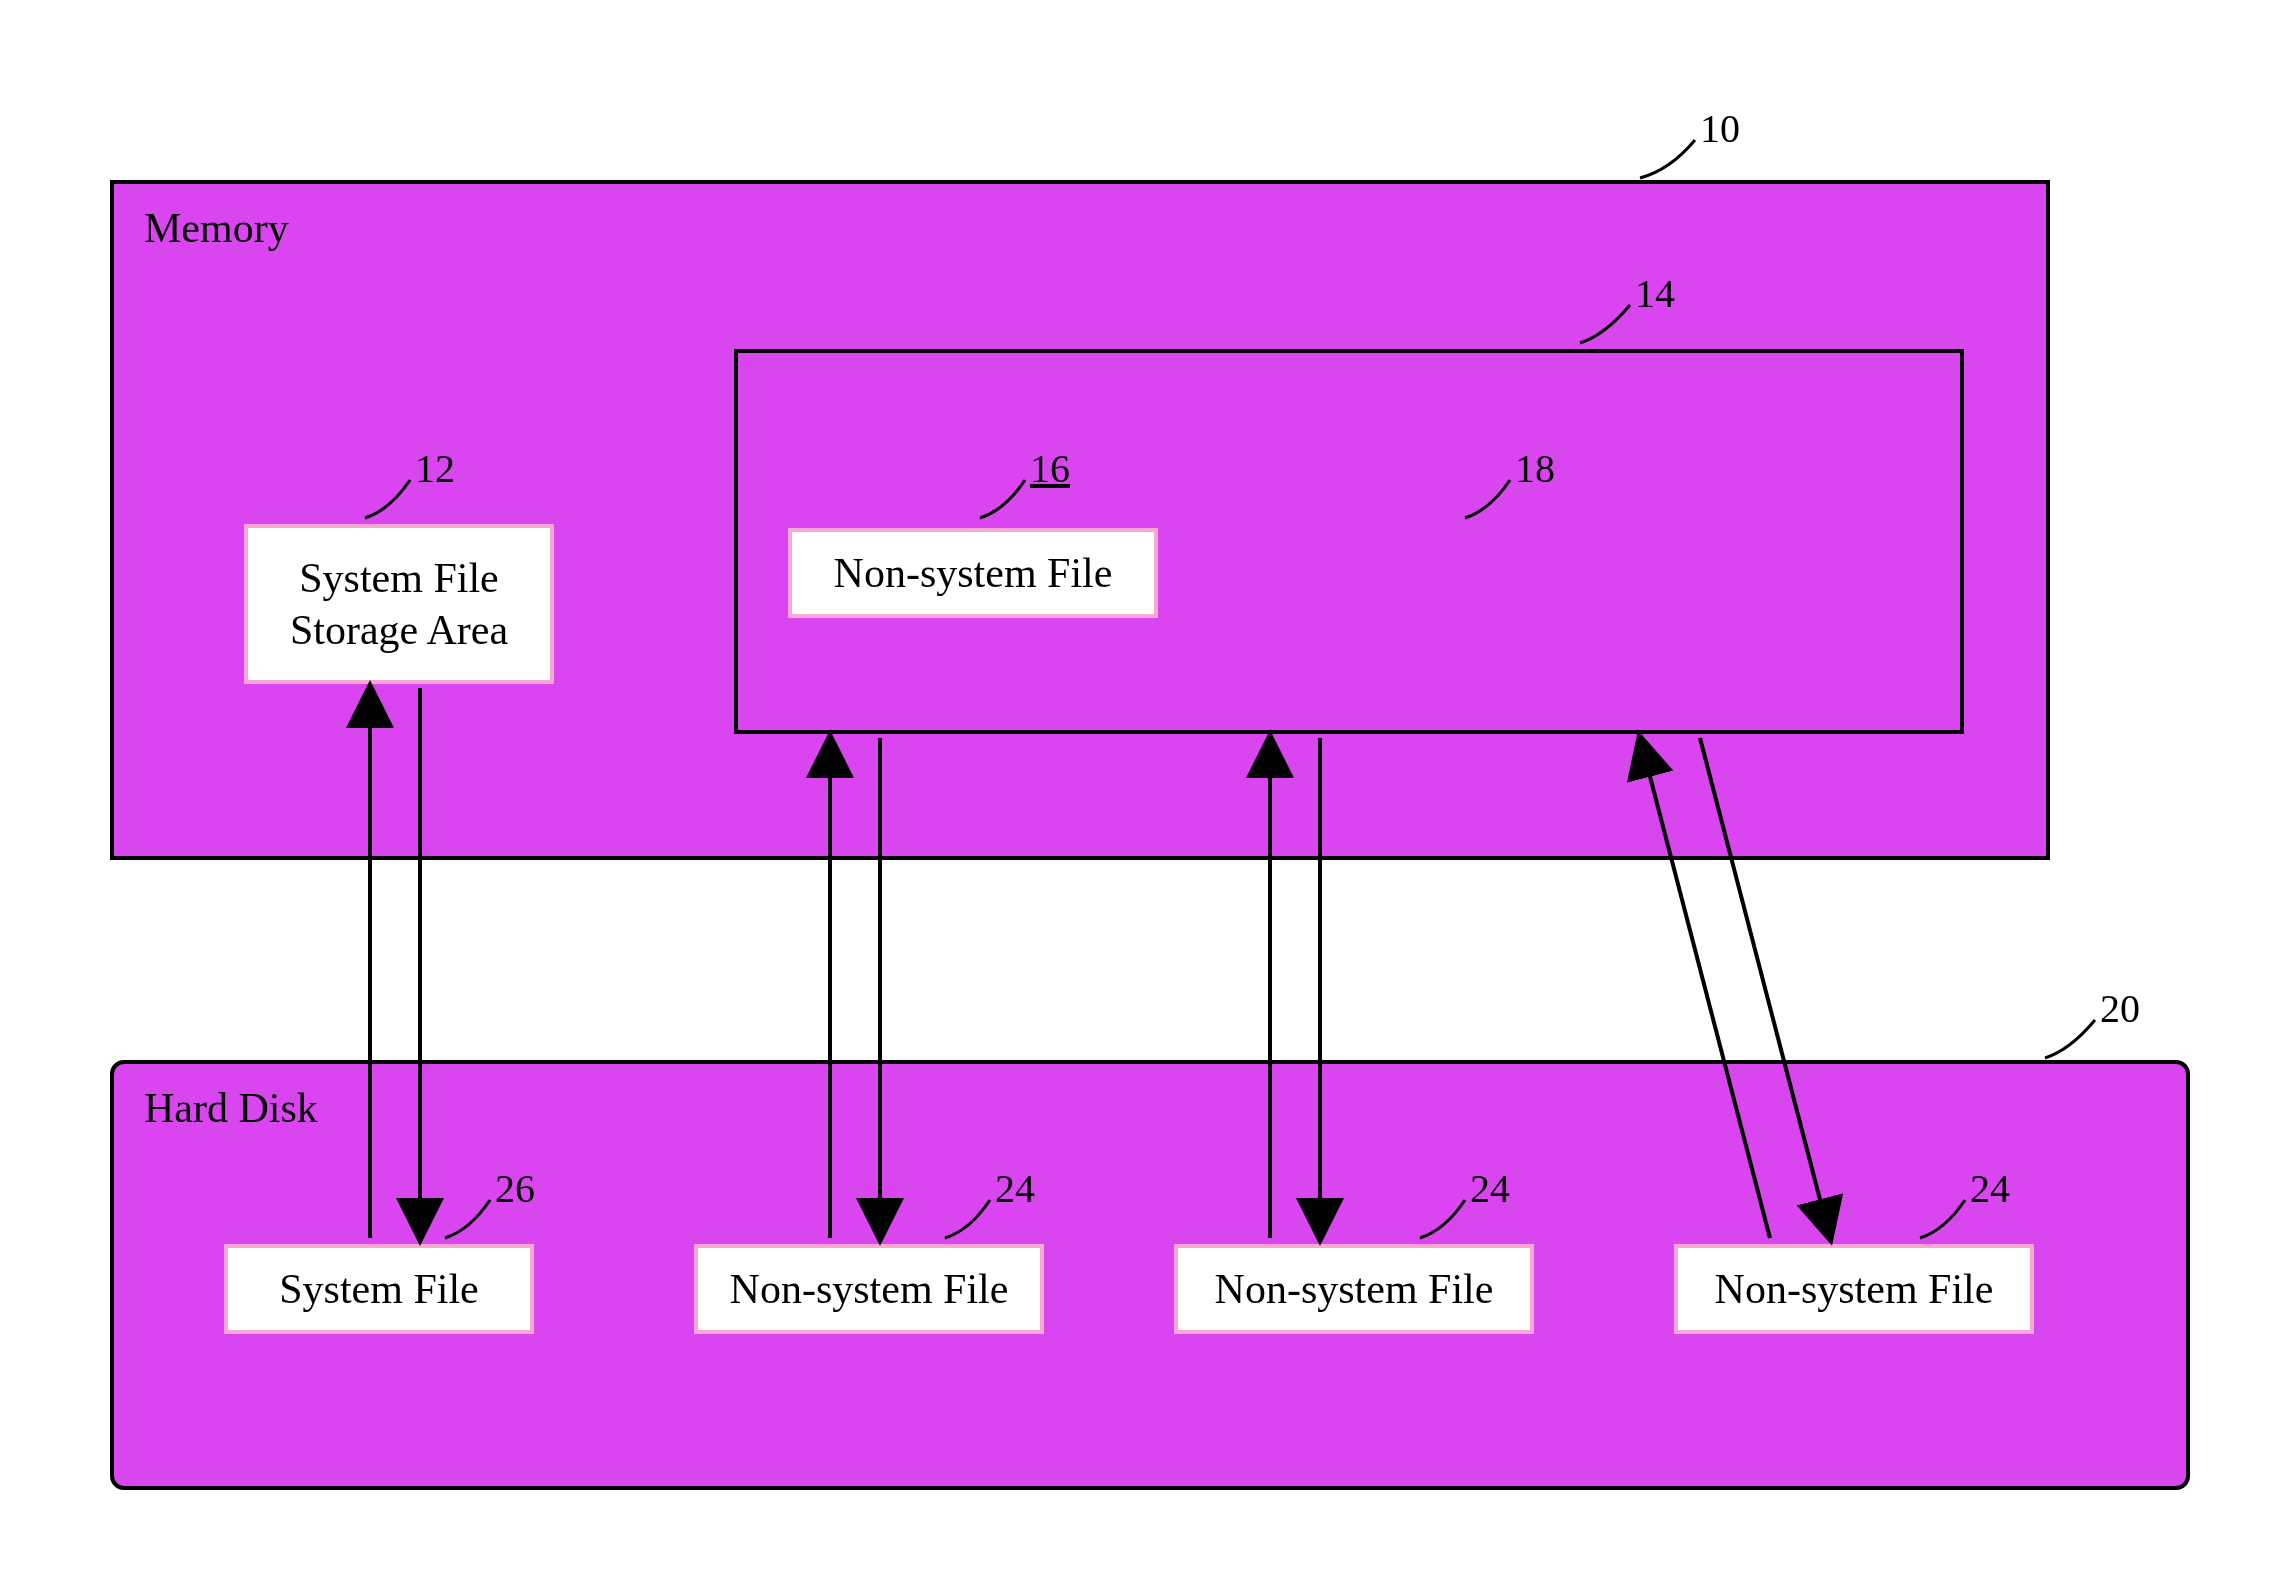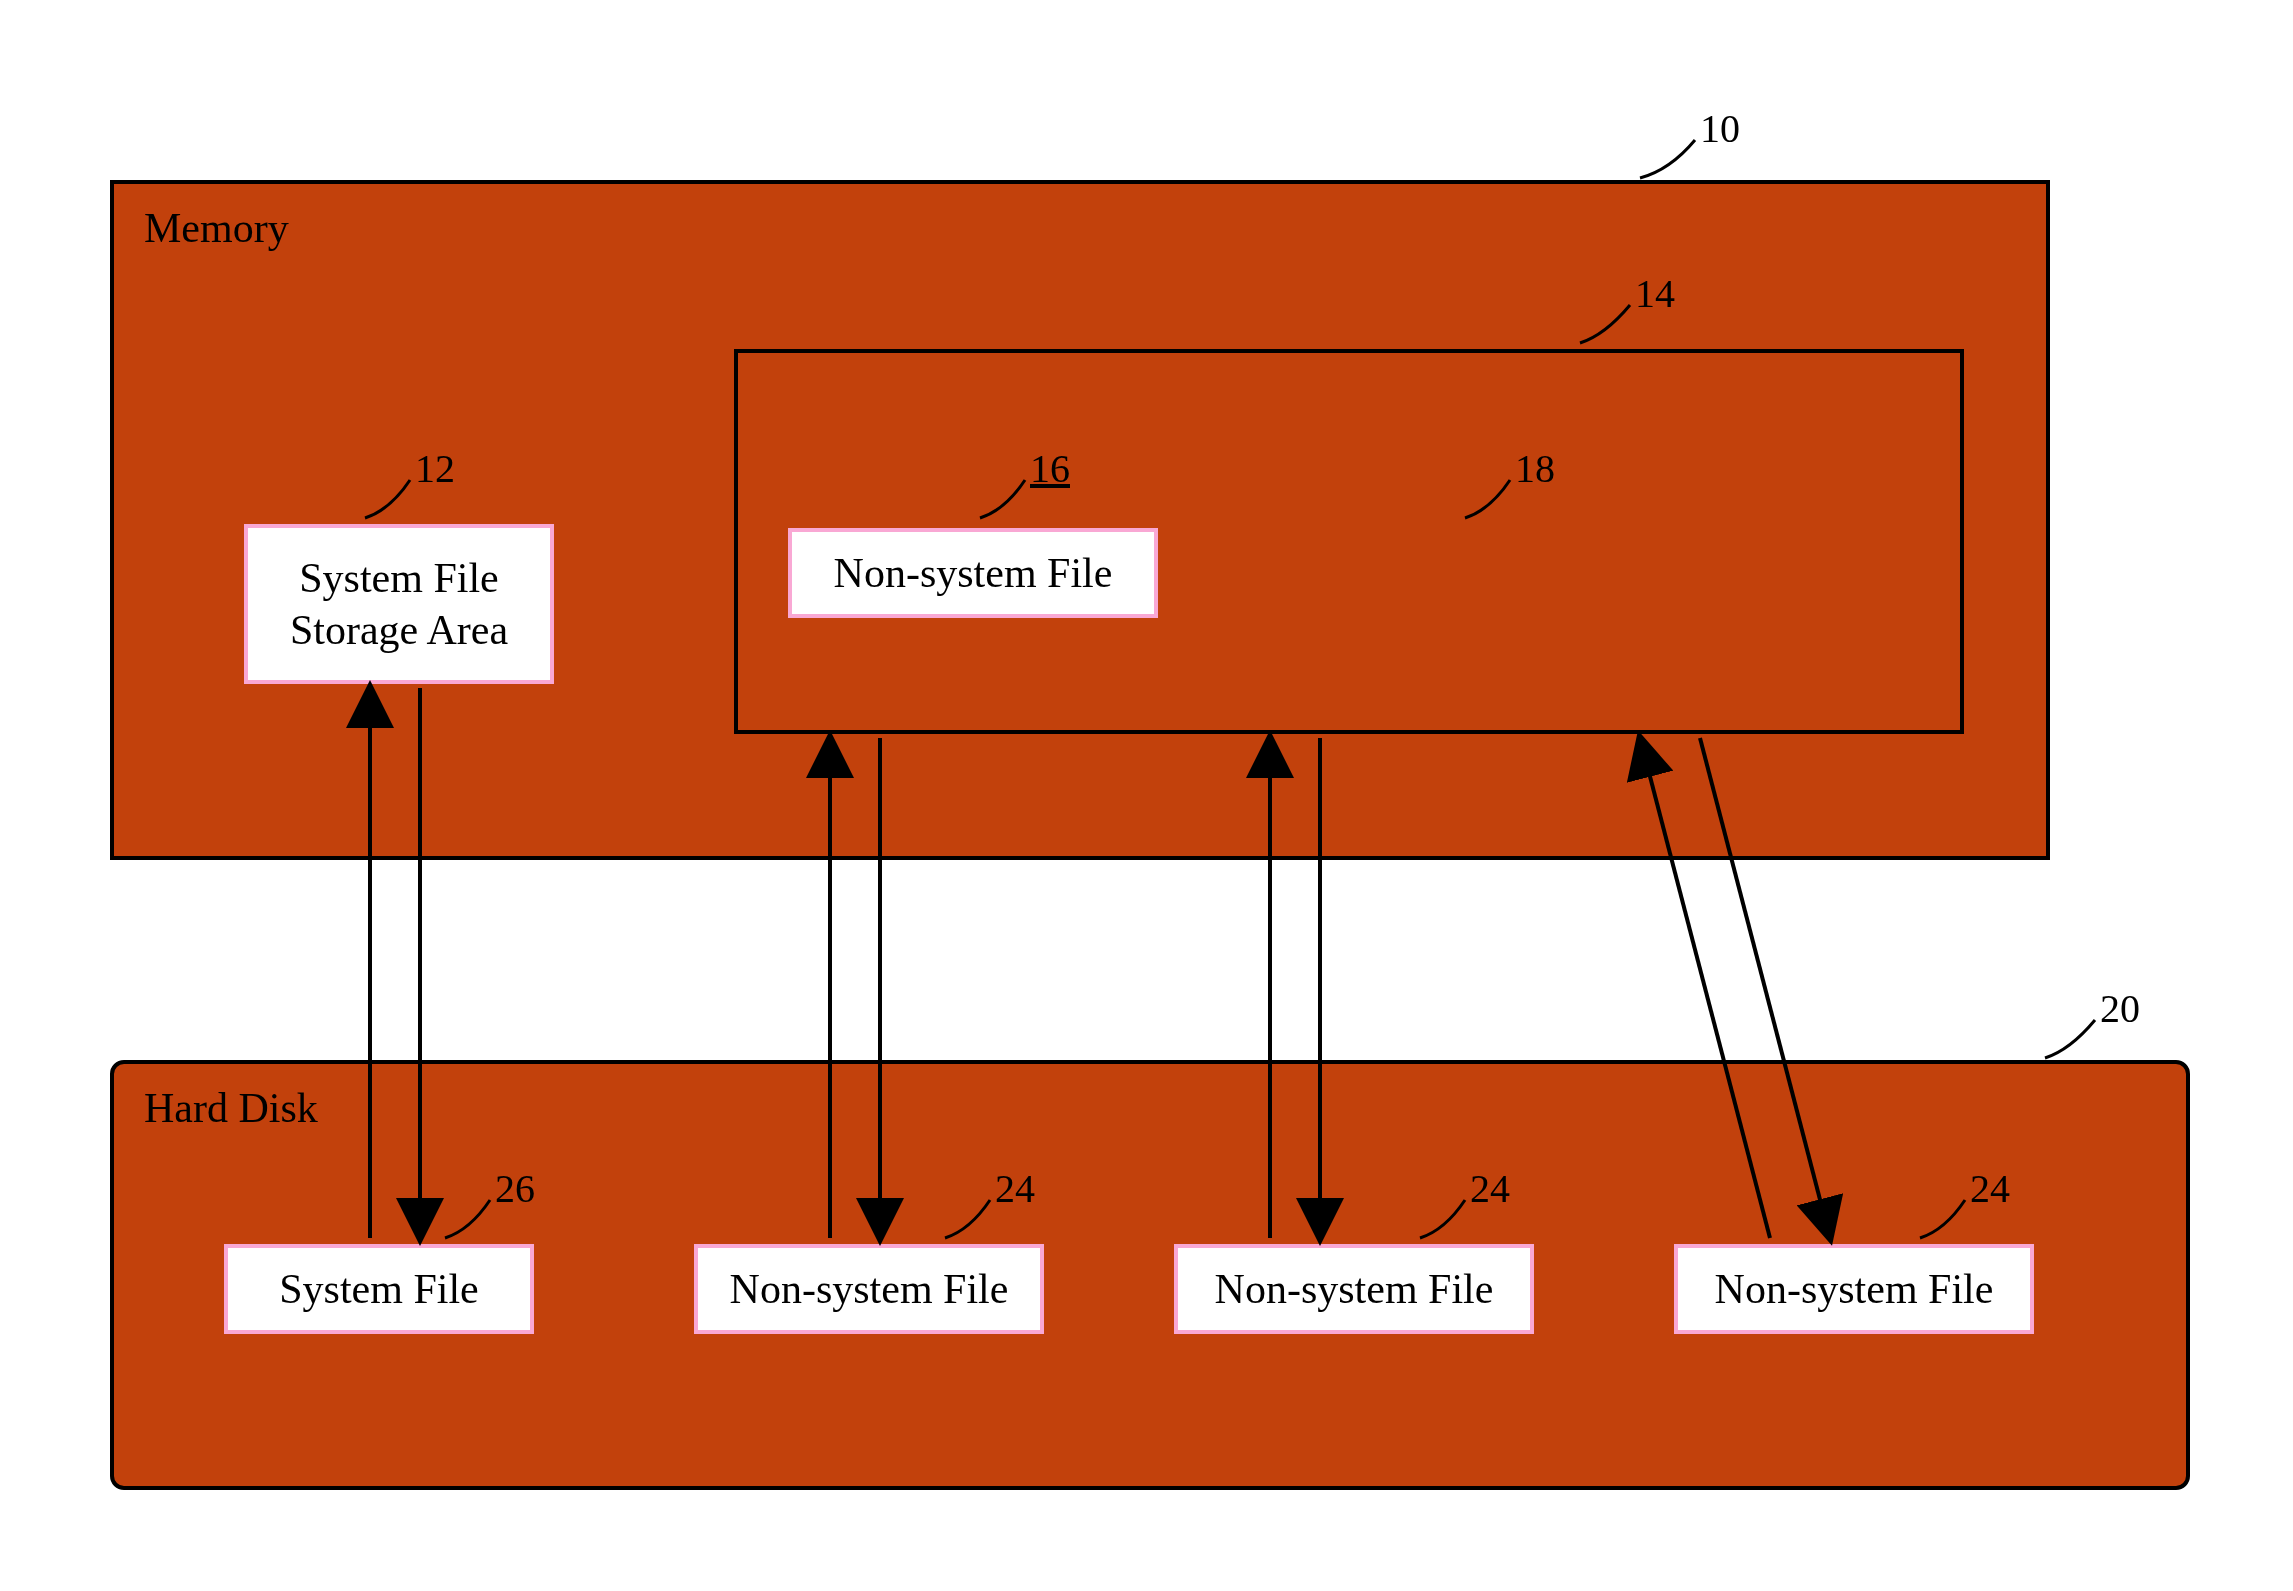--- a/index.html
+++ b/index.html
@@ -10,21 +10,21 @@
     body {
       font-family: "Times New Roman", Times, serif;
       background: #ffffff;
       width: 2293px;
       height: 1591px;
       position: relative;
     }
     .container {
       position: absolute;
       border: 4px solid #000;
-      background: #c2410c;
+      background: #d946ef;
     }
     .box {
       position: absolute;
       border: 4px solid #f9a8d4;
       background: #fff;
       display: flex;
       align-items: center;
       justify-content: center;
       text-align: center;
     }

